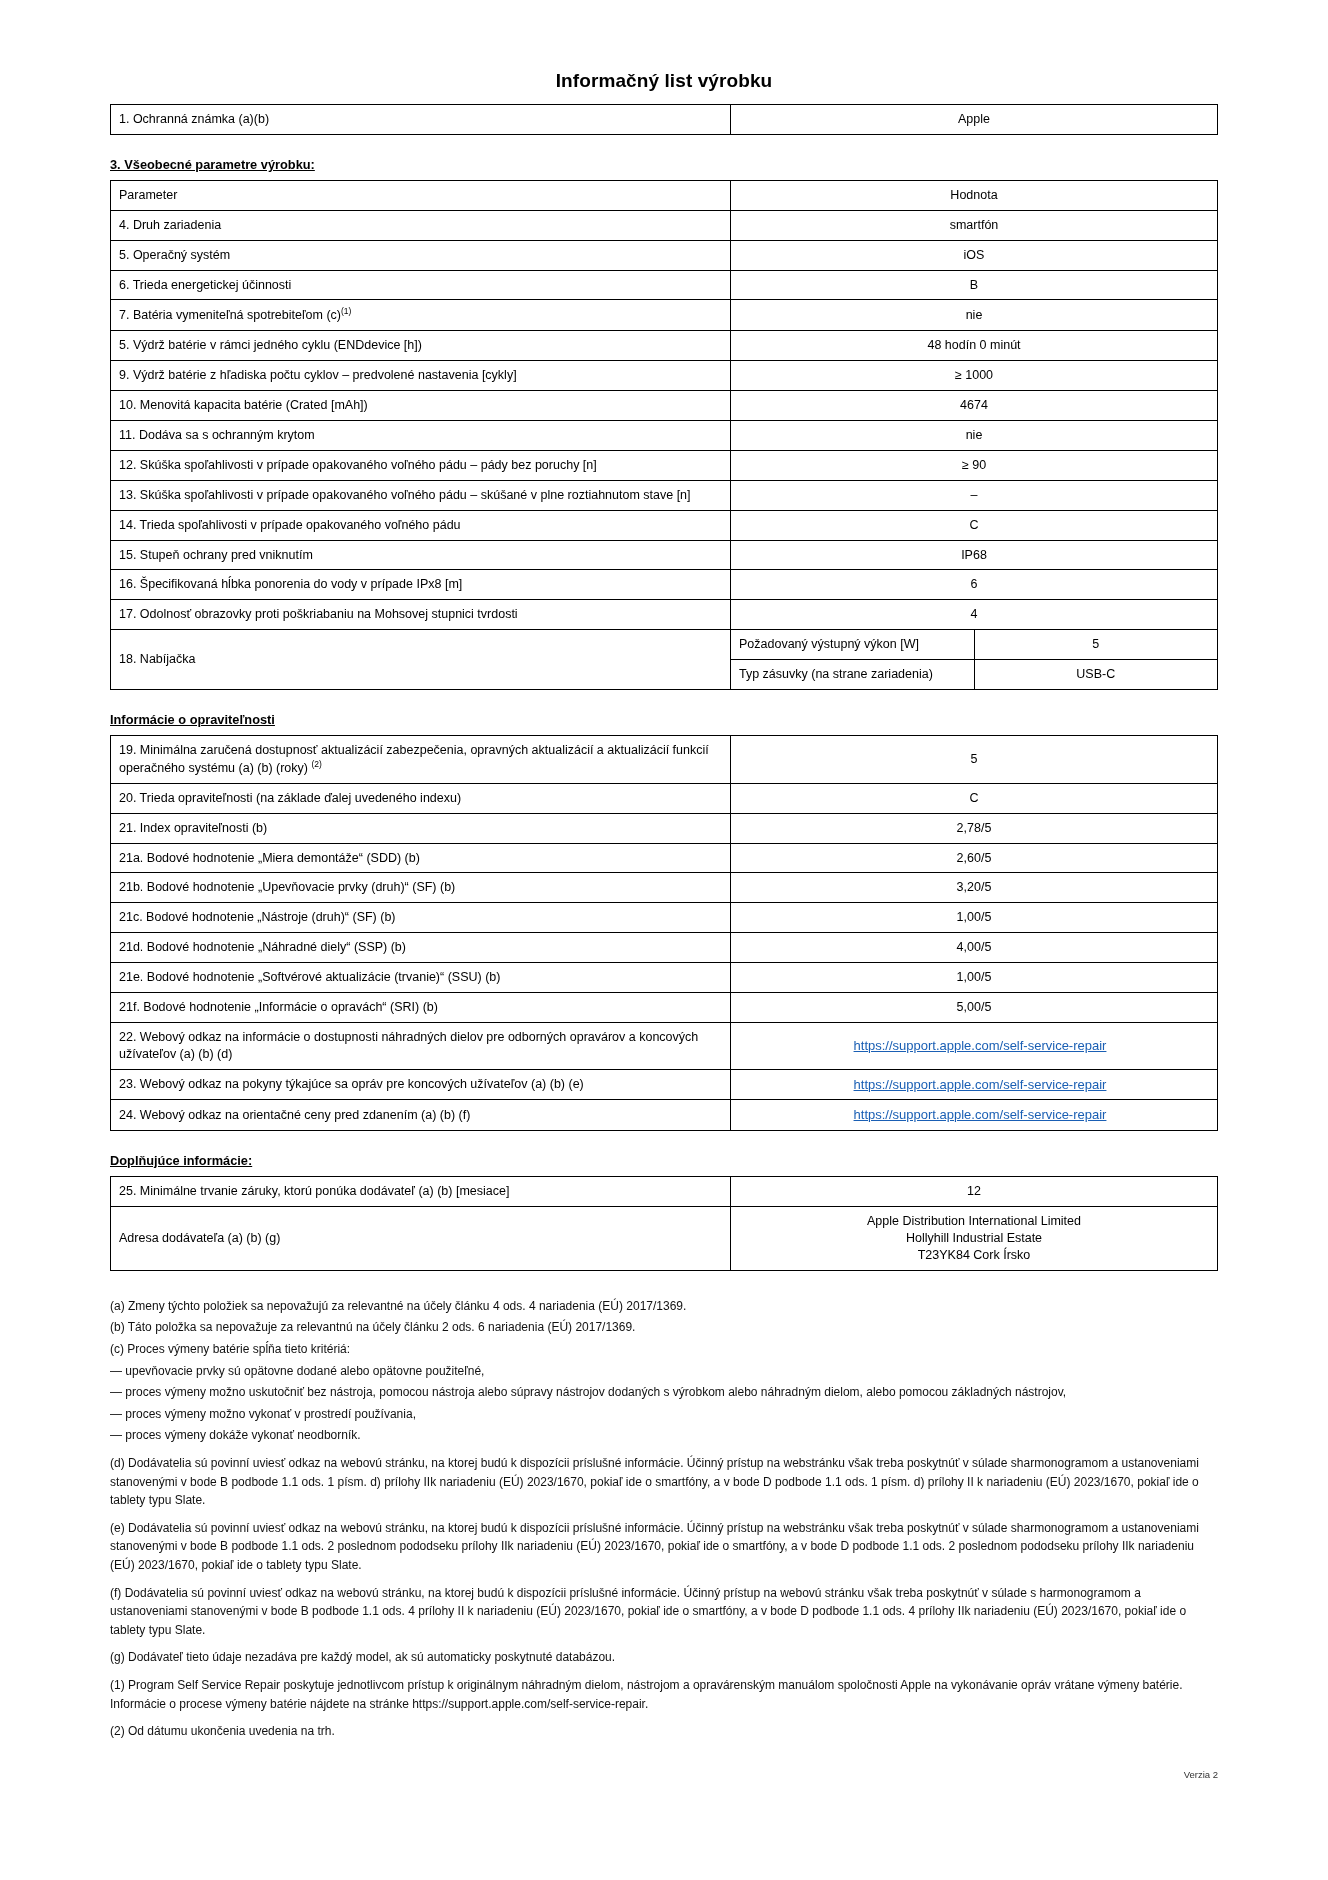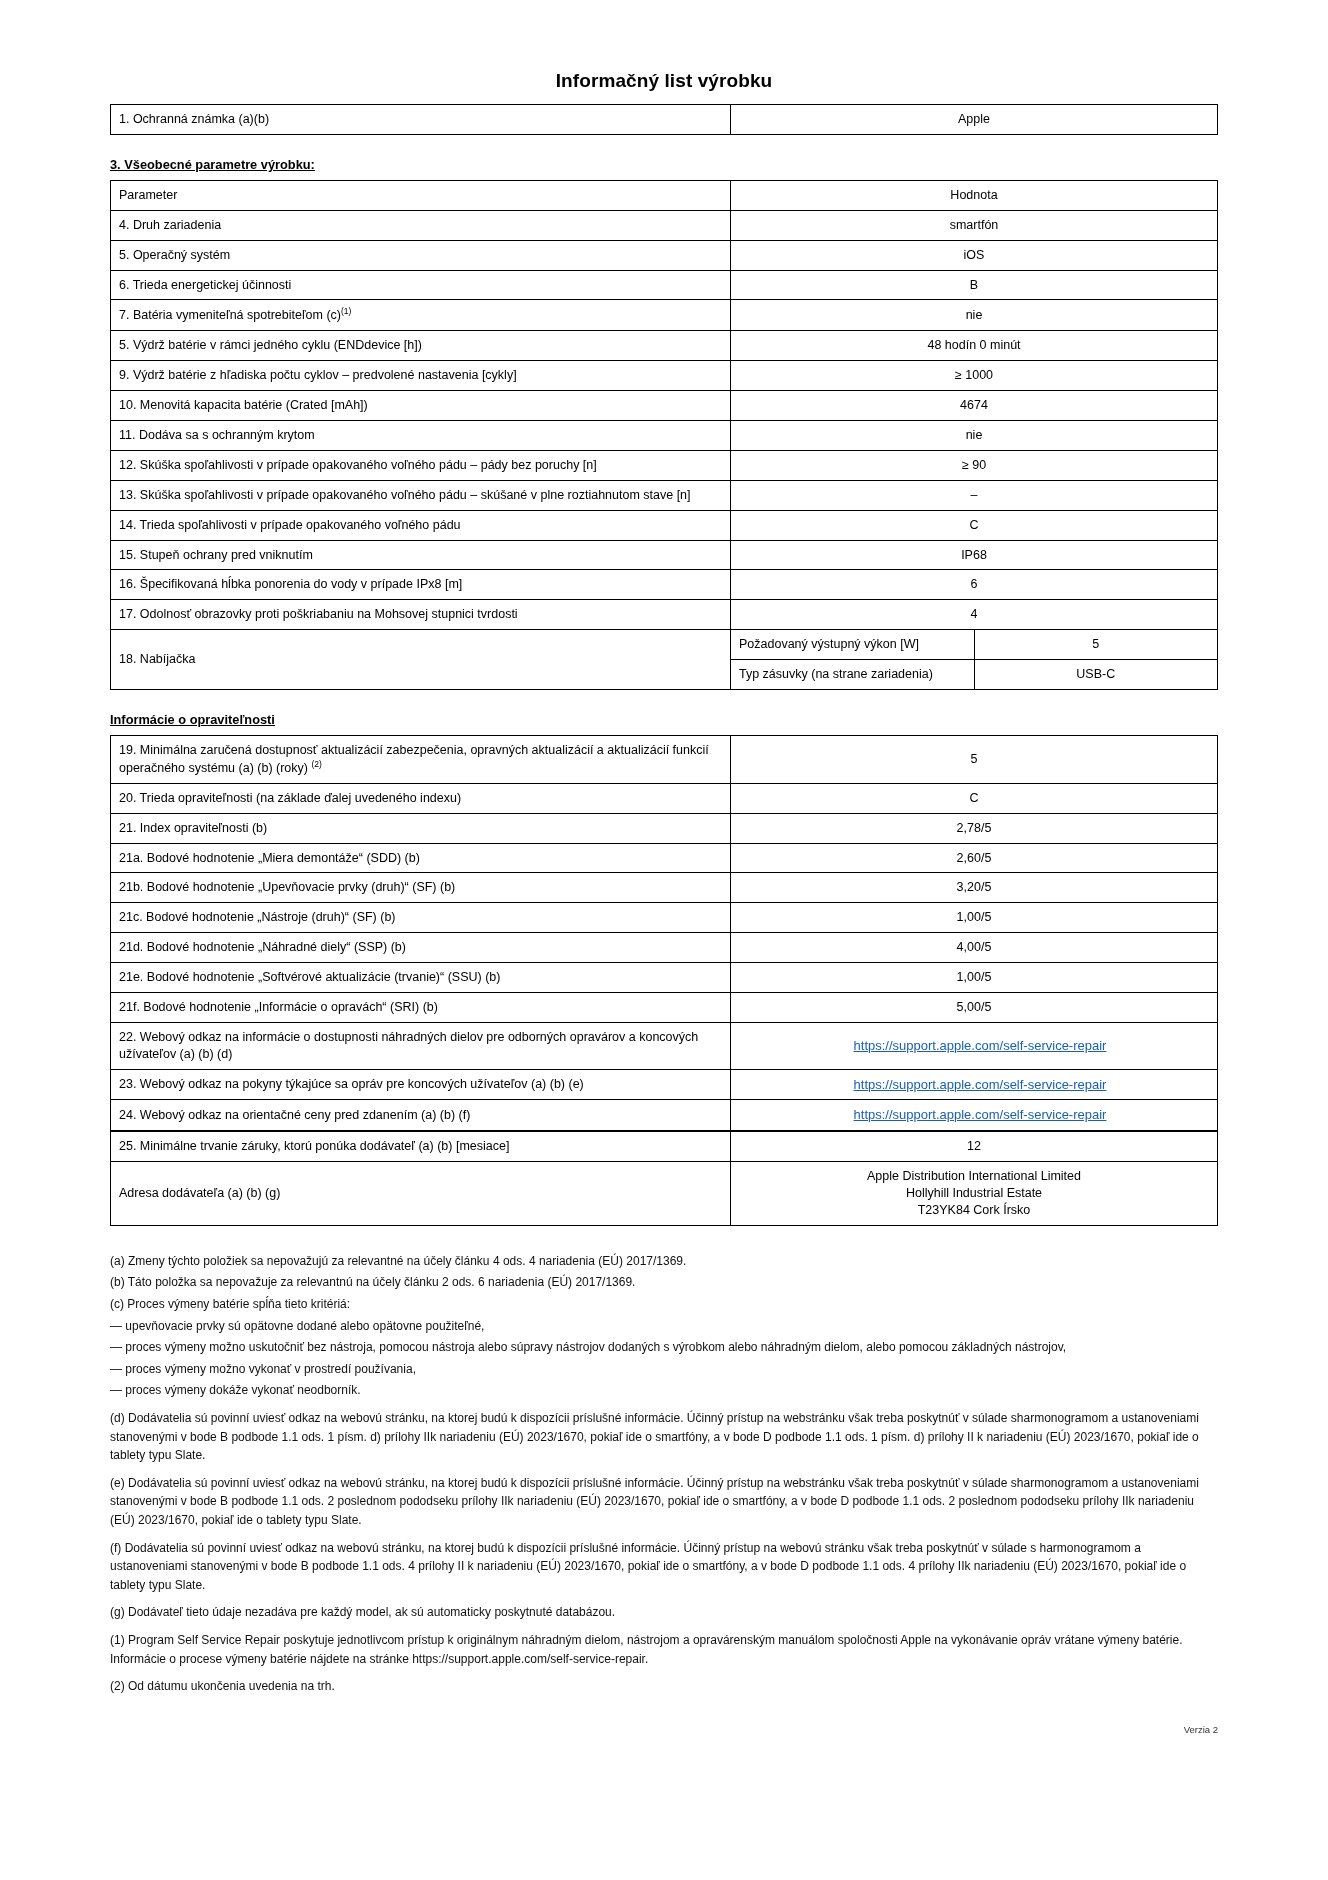--- a/index.html
+++ b/index.html
@@ -222,20 +222,21 @@
         <td>23. Webový odkaz na pokyny týkajúce sa opráv pre koncových užívateľov (a) (b) (e)</td>
         <td class="val" colspan="2"><a class="link" href="#">https://support.apple.com/self-service-repair</a></td>
       </tr>
       <tr>
         <td>24. Webový odkaz na orientačné ceny pred zdanením (a) (b) (f)</td>
         <td class="val" colspan="2"><a class="link" href="#">https://support.apple.com/self-service-repair</a></td>
       </tr>
     </tbody>
   </table>
 
+  <div class="section-head">Doplňujúce informácie:</div>
 
   <table class="t">
     <tbody>
       <tr class="row-tall">
         <td class="col-label">25. Minimálne trvanie záruky, ktorú ponúka dodávateľ (a) (b) [mesiace]</td>
         <td class="val" colspan="2">12</td>
       </tr>
       <tr>
         <td class="col-label">Adresa dodávateľa (a) (b) (g)</td>
         <td class="addr-cell" colspan="2">

